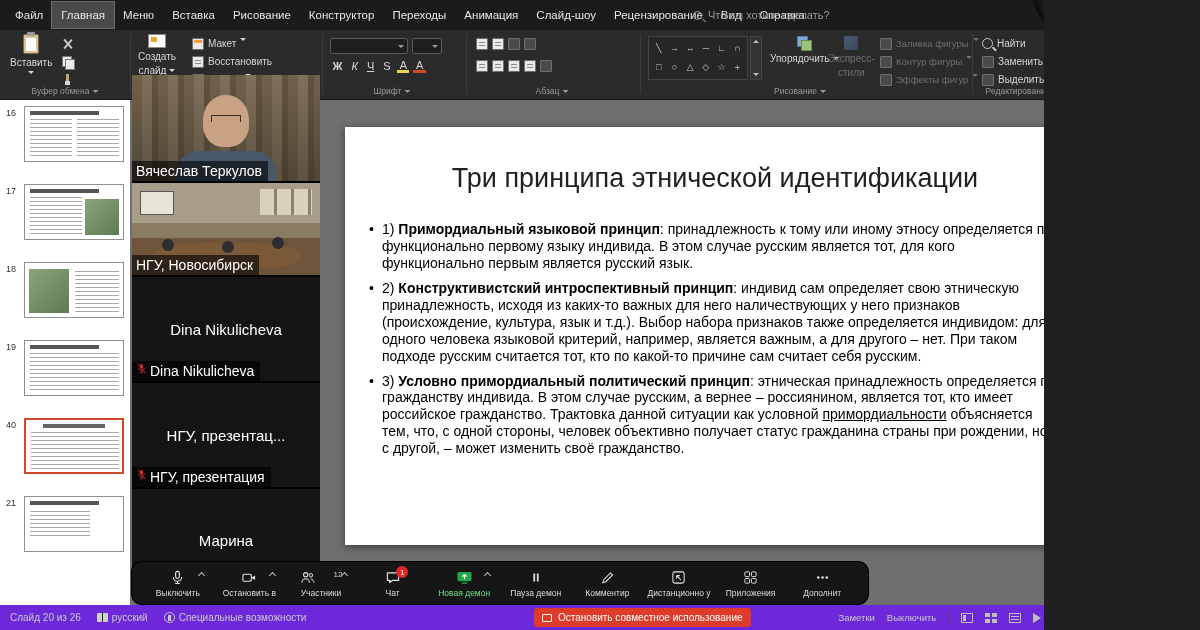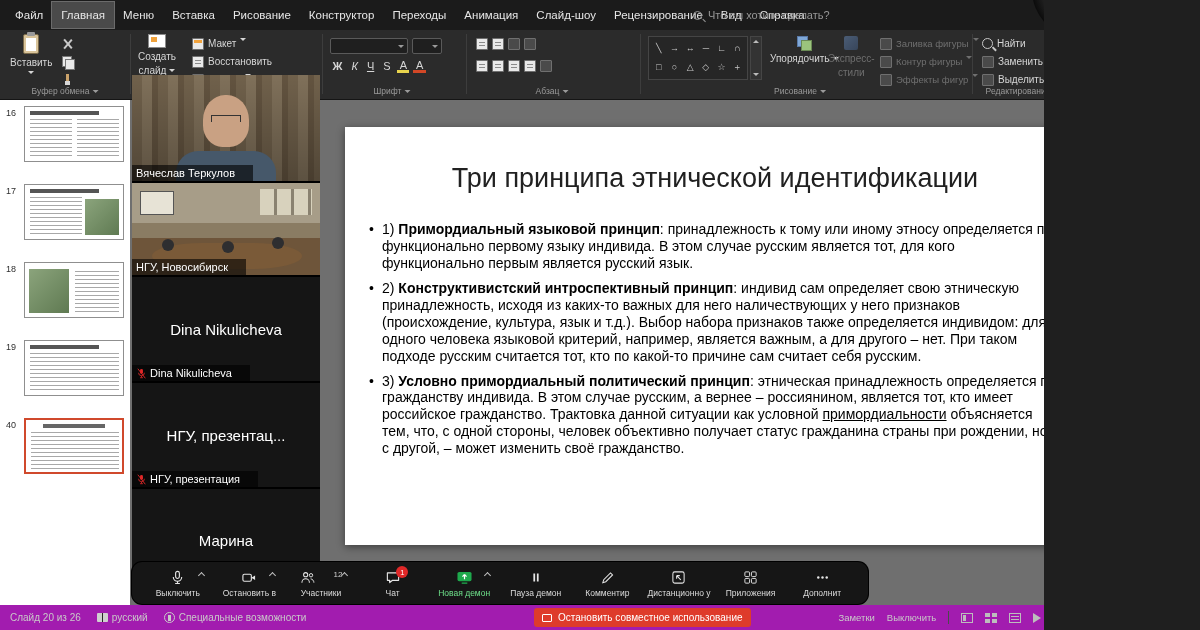--- a/index.html
+++ b/index.html
@@ -97,22 +97,22 @@
   .vs-thumb{position:absolute;left:1.5px;top:14px;width:7px;height:60px;background:#6a6a6a;border-radius:3px}
   .vs-arrow{position:absolute;left:2px;width:0;height:0;border-left:3px solid transparent;border-right:3px solid transparent}
   .vs-up{top:4px;border-bottom:5px solid #9a9a9a}
   .vs-dn{bottom:4px;border-top:5px solid #9a9a9a}
   .vs-prev{bottom:34px;border-bottom:5px solid #bfbfbf}
   .vs-next{bottom:20px;border-top:5px solid #bfbfbf}
 
   
   .zoom-panel{position:absolute;left:132px;top:75px;width:188px;height:517px;background:#000;z-index:40}
   .tile{position:relative;width:188px;margin-bottom:2px;overflow:hidden;background:#151515}
-  .tile-label{position:absolute;left:0;bottom:0;display:flex;align-items:flex-end;gap:3px;
-    background:rgba(0,0,0,.6);padding:2px 18px 2px 4px;font-size:11px;color:#fff;white-space:nowrap;max-width:96%}
+  .tile-label{position:absolute;left:0;bottom:0;display:flex;align-items:flex-start;gap:3px;
+    background:rgba(0,0,0,.6);padding:2px 6px 2px 4px;font-size:14px;color:#fff;white-space:nowrap;max-width:96%}
   .center-name{position:absolute;inset:0;display:flex;align-items:center;justify-content:center;
     color:#fff;font-size:15px}
   .tile-v1{height:106px;background:
     linear-gradient(180deg,rgba(0,0,0,.1),rgba(0,0,0,.35)),
     repeating-linear-gradient(90deg,#7d6c54 0 10px,#8e7d64 10px 20px,#6e5d47 20px 26px)}
   .v1-face{position:absolute;left:71px;top:20px;width:46px;height:52px;border-radius:48% 48% 42% 42%;background:#c9a183}
   .v1-glass{position:absolute;left:79px;top:40px;width:30px;height:7px;border-top:1.6px solid #333;
     border-left:1.6px solid #333;border-right:1.6px solid #333}
   .v1-body{position:absolute;left:44px;bottom:0;width:100px;height:30px;border-radius:22px 22px 0 0;background:#46586a}
   .tile-v2{height:92px;background:linear-gradient(180deg,#a79d88 0 44%,#8a7c63 44% 60%,#6e553a 60% 100%)}
@@ -132,21 +132,21 @@
   .zt-icon{height:16px;display:flex;align-items:center;gap:18px}
   .zt-label{font-size:8.5px;white-space:nowrap;color:#dcdcdc}
   .zt-caret{position:absolute;top:5px;right:9px;width:6px;height:6px}
   .zt-caret::before{content:"";position:absolute;left:0;top:2px;width:4px;height:4px;
     border-left:1.3px solid #bfbfbf;border-top:1.3px solid #bfbfbf;transform:rotate(45deg)}
   .pc{font-size:8px;color:#cfcfcf;margin-top:-6px}
   .zt-badge{position:absolute;top:0;right:20px;min-width:12px;height:12px;border-radius:6px;background:#e02828;
     color:#fff;font-size:7.5px;display:flex;align-items:center;justify-content:center;padding:0 2px}
 
   
-  .statusbar{position:absolute;left:0;top:605px;width:1200px;height:25px;background:#a21caf;z-index:30;
+  .statusbar{position:absolute;left:0;top:605px;width:1200px;height:25px;background:#6d28d9;z-index:30;
     display:flex;align-items:center;color:#c9c9c9;font-size:10px}
   .sb-left{display:flex;align-items:center;gap:16px;margin-left:10px;white-space:nowrap}
   .sb-item{display:flex;align-items:center;gap:4px;white-space:nowrap}
   .ic-book{width:11px;height:9px;background:#cfcfcf;position:relative;border-radius:1px}
   .ic-book::after{content:"";position:absolute;left:5px;top:0;width:1px;height:9px;background:#262626}
   .ic-acc{width:11px;height:11px;border:1.2px solid #c9c9c9;border-radius:50%;position:relative}
   .ic-acc::after{content:"";position:absolute;left:3px;top:2px;width:3px;height:6px;background:#c9c9c9}
   .pill{position:absolute;height:19px;top:3px;border-radius:3px;display:flex;align-items:center;gap:6px;
     padding:0 8px;z-index:32;white-space:nowrap}
   .pill-green{left:256px;background:#2fbf4f;color:#08260f;font-size:10px;font-weight:bold}
@@ -405,20 +405,27 @@
         <div class="th-text" style="left:5px;top:12px;width:89px;height:38px"></div>
       </div>
     </div>
     <div class="thumb-row" style="top:318px">
       <span class="thumb-num">40</span>
       <div class="thumb sel">
         <div class="th-title center"></div>
         <div class="th-text" style="left:5px;top:12px;width:88px;height:38px"></div>
       </div>
     </div>
+    <div class="thumb-row" style="top:396px">
+      <span class="thumb-num">21</span>
+      <div class="thumb">
+        <div class="th-title"></div>
+        <div class="th-text" style="left:5px;top:14px;width:60px;height:26px"></div>
+      </div>
+    </div>
   </div>
 
   <div class="canvas"></div>
   <div class="slide">
     <div class="slide-title">Три принципа этнической идентификации</div>
     <ul>
       <li><span>1) </span><b>Примордиальный языковой принцип</b><span>: принадлежность к тому или иному этносу определяется по функционально первому языку индивида. В этом случае русским является тот, для кого функционально первым является русский язык.</span><span class="useg"></span><span></span></li>
       <li><span>2) </span><b>Конструктивистский интроспективный принцип</b><span>: индивид сам определяет свою этническую принадлежность, исходя из каких-то важных для него наличествующих у него признаков (происхождение, культура, язык и т.д.). Выбор набора признаков также определяется индивидом: для одного человека языковой критерий, например, является важным, а для другого – нет. При таком подходе русским считается тот, кто по какой-то причине сам считает себя русским.</span><span class="useg"></span><span></span></li>
       <li><span>3) </span><b>Условно примордиальный политический принцип</b><span>: этническая принадлежность определяется по гражданству индивида. В этом случае русским, а вернее – россиянином, является тот, кто имеет российское гражданство. Трактовка данной ситуации как условной </span><span class="useg">примордиальности</span><span> объясняется тем, что, с одной стороны, человек объективно получает статус гражданина страны при рождении, но с другой, – может изменить своё гражданство.</span></li>
     </ul>

